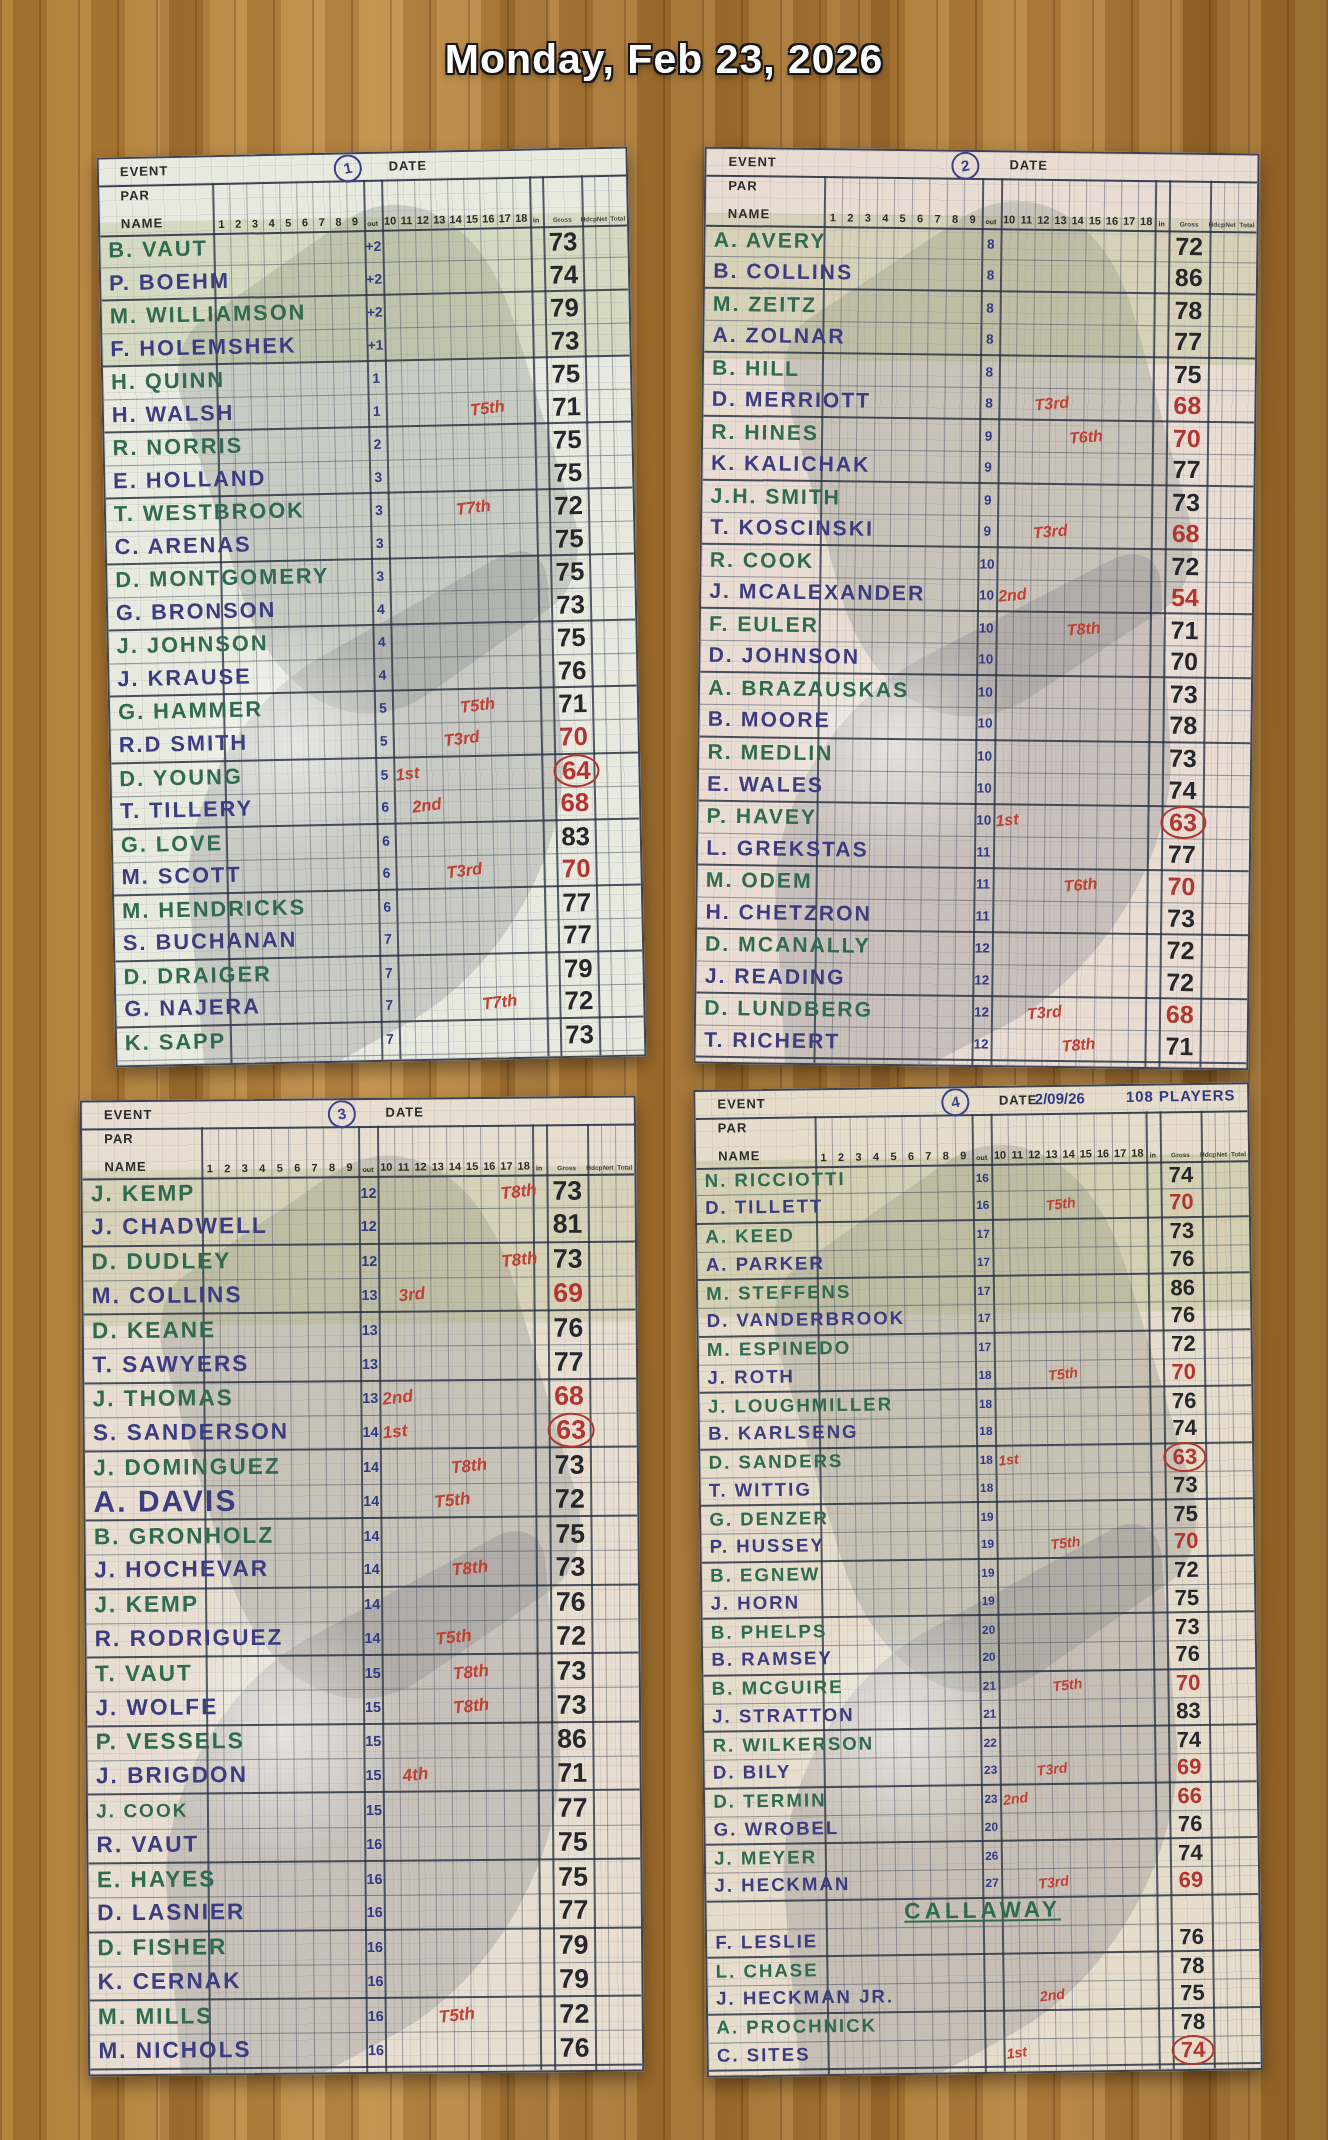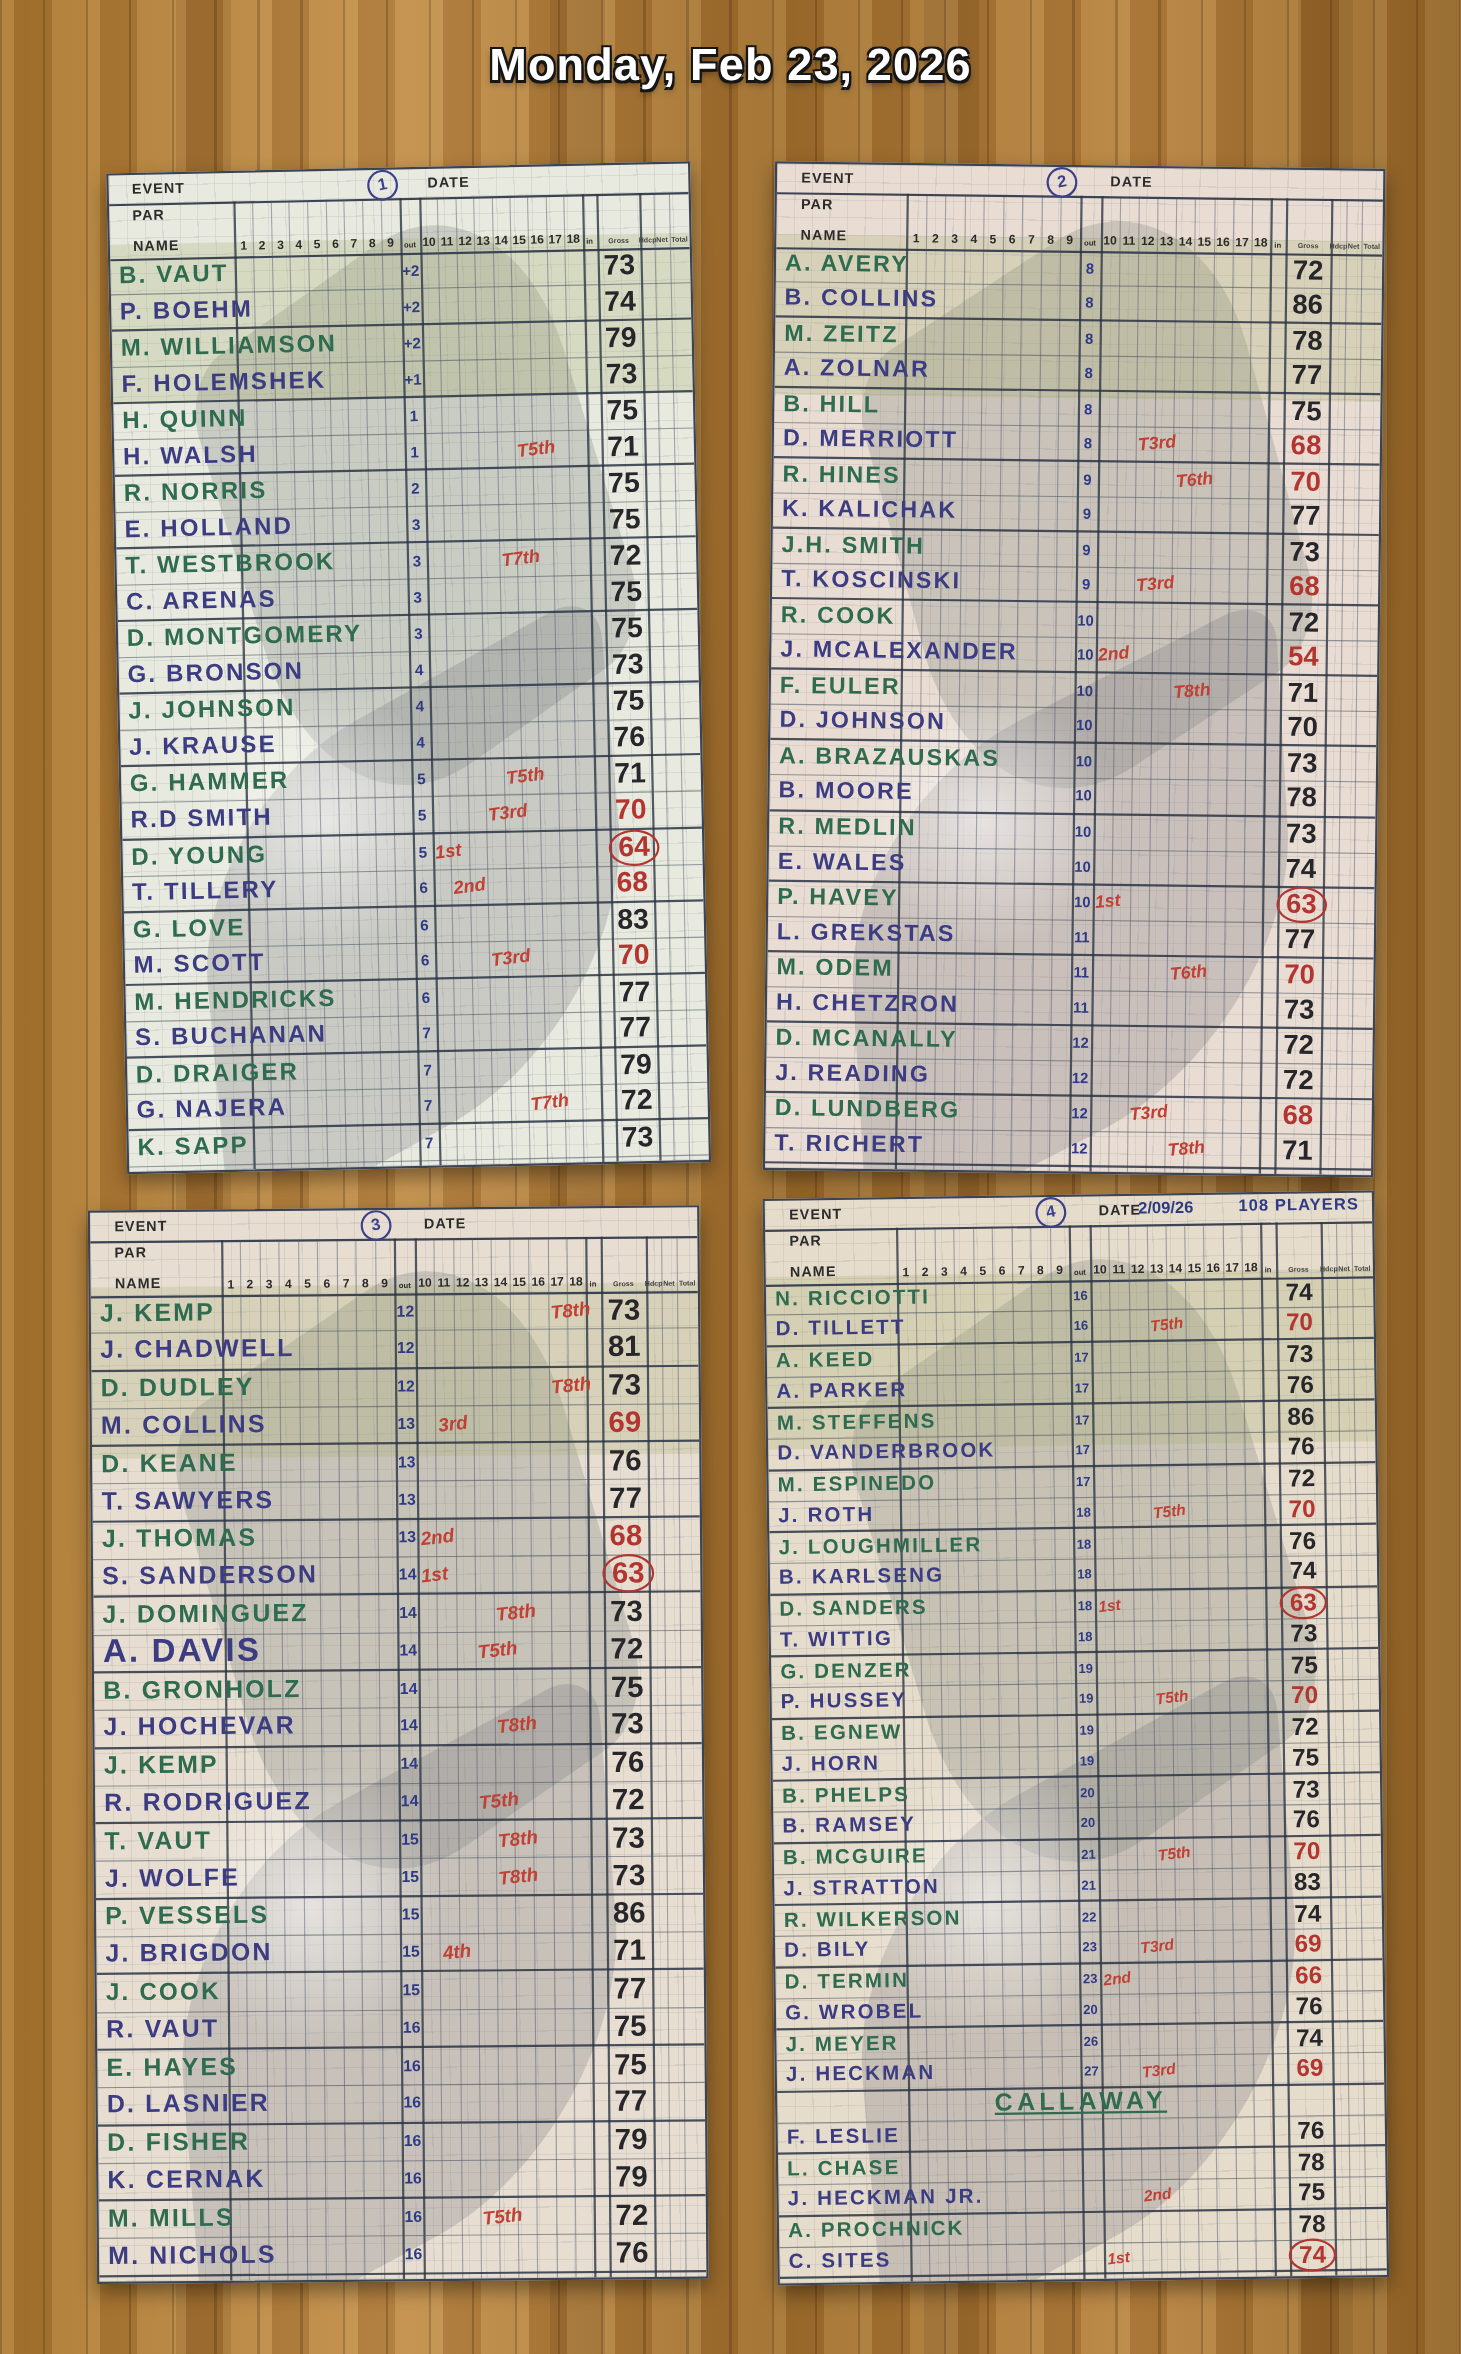--- a/index.html
+++ b/index.html
@@ -613,21 +613,21 @@
             <span class="hdcp" style="font-size: 14.4092px;">15</span>
             <span class="score" style="font-size: 26.76px;">86</span>
           </div>
           <div class="row heavy" style="height: 34.3077px;">
             <span class="pname ink-n" style="font-size: 22.6431px;">J. BRIGDON</span>
             <span class="hdcp" style="font-size: 14.4092px;">15</span>
             <span class="score" style="font-size: 26.76px;">71</span>
             <span class="annot" style="font-size: 17.1538px; left: 57.011%;">4th</span>
           </div>
           <div class="row" style="height: 34.3077px;">
-            <span class="pname ink-g" style="font-size: 22px;">J. COOK</span>
+            <span class="pname ink-g" style="font-size: 19px;">J. COOK</span>
             <span class="hdcp" style="font-size: 14.4092px;">15</span>
             <span class="score" style="font-size: 26.76px;">77</span>
           </div>
           <div class="row heavy" style="height: 34.3077px;">
             <span class="pname ink-n" style="font-size: 22.6431px;">R. VAUT</span>
             <span class="hdcp" style="font-size: 14.4092px;">16</span>
             <span class="score" style="font-size: 26.76px;">75</span>
           </div>
           <div class="row" style="height: 34.3077px;">
             <span class="pname ink-g" style="font-size: 22.6431px;">E. HAYES</span>

